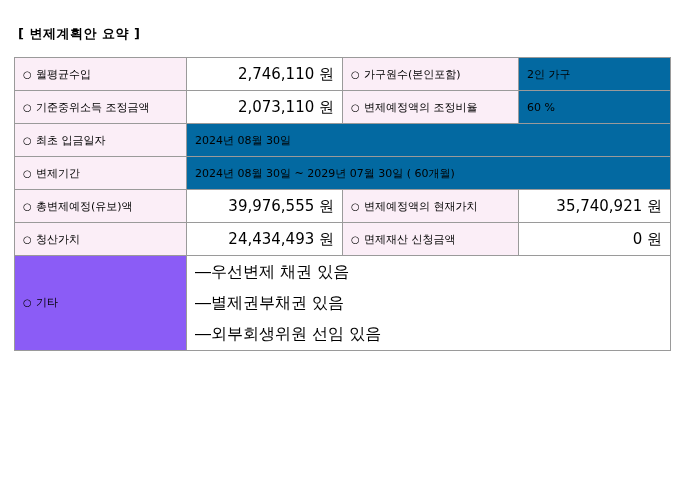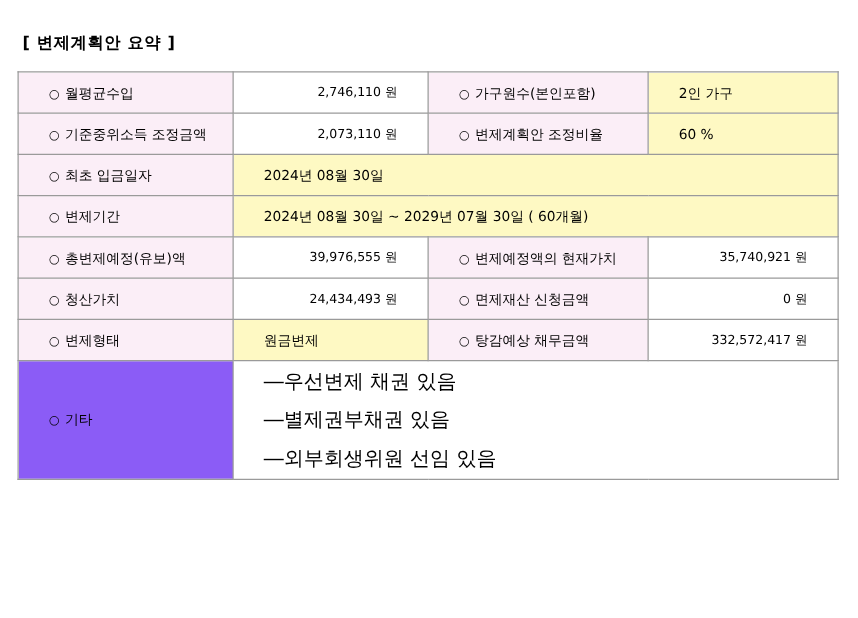--- a/index.html
+++ b/index.html
@@ -28,44 +28,44 @@
     color: #000;
   }
   table.summary {
     border-collapse: collapse;
     width: 656px;
     table-layout: fixed;
     font-size: 11px;
   }
   table.summary td {
     border: 1px solid #9a9a9a;
-    padding: 0 24px;
+    padding: 0 8px;
     height: 32px;
     vertical-align: middle;
     white-space: nowrap;
     overflow: hidden;
   }
   .lbl {
     background: #fbeef7;
     font-size: 11px;
     color: #000;
   }
   .lbl .bullet {
     display: inline-block;
     width: 13px;
     color: #000;
     font-size: 10px;
   }
   .val {
     background: #ffffff;
     text-align: right;
-    font-size: 10px;
+    font-size: 15px;
   }
   .val-center-left {
-    background: #fef9c3;
+    background: #0369a1;
     text-align: left;
     font-size: 11px;
     padding-left: 10px;
   }
   .etc-label {
     background: #8b5cf6;
     vertical-align: middle;
   }
   .etc-cell {
     background: #ffffff;
@@ -109,21 +109,21 @@
         </td>
         <td class="val-center-left">2인 가구</td>
       </tr>
 
       <tr>
         <td class="lbl">
           <span class="bullet">○</span><span>기준중위소득 조정금액</span>
         </td>
         <td class="val">2,073,110 원</td>
         <td class="lbl">
-          <span class="bullet">○</span><span>변제계획안 조정비율</span>
+          <span class="bullet">○</span><span>변제예정액의 조정비율</span>
         </td>
         <td class="val-center-left">60 %</td>
       </tr>
 
 
       <tr>
         <td class="lbl">
           <span class="bullet">○</span><span>최초 입금일자</span>
         </td>
         <td class="val-center-left" colspan="3">2024년 08월 30일</td>
@@ -152,30 +152,20 @@
           <span class="bullet">○</span><span>청산가치</span>
         </td>
         <td class="val">24,434,493 원</td>
         <td class="lbl">
           <span class="bullet">○</span><span>면제재산 신청금액</span>
         </td>
         <td class="val">0 원</td>
       </tr>
 
 
-      <tr>
-        <td class="lbl">
-          <span class="bullet">○</span><span>변제형태</span>
-        </td>
-        <td class="val-center-left">원금변제</td>
-        <td class="lbl">
-          <span class="bullet">○</span><span>탕감예상 채무금액</span>
-        </td>
-        <td class="val">332,572,417 원</td>
-      </tr>
 
       <tr>
         <td class="lbl etc-label">
           <span class="bullet">○</span><span>기타</span>
         </td>
         <td class="etc-cell" colspan="3">
           <span class="etc-line"><span class="dash">―</span><span>우선변제 채권 있음</span></span>
           <span class="etc-line"><span class="dash">―</span><span>별제권부채권 있음</span></span>
           <span class="etc-line"><span class="dash">―</span><span>외부회생위원 선임 있음</span></span>
         </td>

